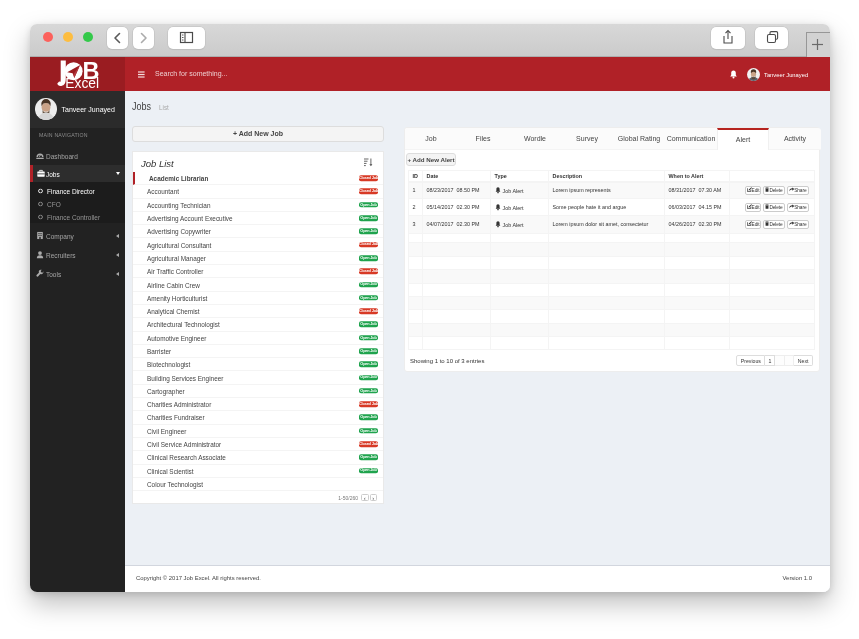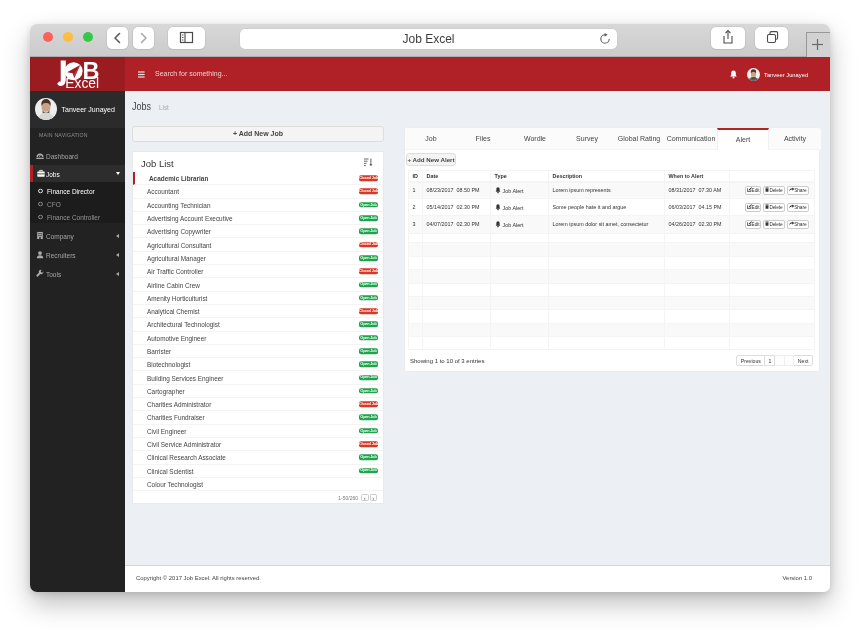--- a/index.html
+++ b/index.html
@@ -74,26 +74,20 @@
     </div>
     <div class="btn-c" style="left:138px;width:37px;">
       <svg width="37" height="22" viewBox="0 0 37 22">
           <rect x="12.5" y="5.5" width="12" height="10" fill="none" stroke="#4a4a4a" stroke-width="1.2"></rect>
           <line x1="17" y1="6" x2="17" y2="15" stroke="#4a4a4a" stroke-width="1.1"></line>
           <line x1="14" y1="8" x2="15.5" y2="8" stroke="#4a4a4a" stroke-width="0.9"></line>
           <line x1="14" y1="10.5" x2="15.5" y2="10.5" stroke="#4a4a4a" stroke-width="0.9"></line>
           <line x1="14" y1="13" x2="15.5" y2="13" stroke="#4a4a4a" stroke-width="0.9"></line>
         </svg>
     </div>
-    <div id="urlbar">Job Excel
-      <svg style="position:absolute;right:6px;top:4px;" width="12" height="12" viewBox="0 0 12 12">
-          <path d="M10.2 6 A4.2 4.2 0 1 1 6 1.8" fill="none" stroke="#5d5d5d" stroke-width="1.1"></path>
-          <path d="M5.6 0 L8.6 1.8 L5.6 3.8 Z" fill="#5d5d5d"></path>
-        </svg>
-    </div>
     <div class="btn-c" style="left:681px;width:34px;">
       <svg width="34" height="22" viewBox="0 0 34 22">
           <path d="M13 9 L13 16 L21 16 L21 9" fill="none" stroke="#4a4a4a" stroke-width="1.1"></path>
           <line x1="17" y1="4" x2="17" y2="12" stroke="#4a4a4a" stroke-width="1.1"></line>
           <path d="M14.5 6.2 L17 3.6 L19.5 6.2" fill="none" stroke="#4a4a4a" stroke-width="1.1"></path>
         </svg>
     </div>
     <div class="btn-c" style="left:725px;width:33px;">
       <svg width="33" height="22" viewBox="0 0 33 22">
           <rect x="12.5" y="7.5" width="8" height="8" rx="1.5" fill="none" stroke="#4a4a4a" stroke-width="1.1"></rect>
@@ -213,21 +207,21 @@
           </svg></span>
       <span class="txt">Tools</span>
         <span class="caret-r"></span>
     </div>
   </div>
   <div id="content">
     <div style="position:absolute;left:7px;top:9px;font-size:11.5px;color:#3e3e3e;"><span style="display:inline-block;transform:scaleX(.78);transform-origin:0 0;">Jobs</span><span style="position:absolute;left:27px;top:4px;font-size:6.3px;color:#a9a9a9;">List</span></div>
     <div class="btn-gray" style="position:absolute;left:7px;top:35px;width:252px;height:16px;font-size:7px;text-align:center;line-height:14.5px;">+ Add New Job</div>
     <div class="panel" style="left:7px;top:60px;width:252px;height:353px;border:1px solid #e9e9e9;">
       <div style="position:absolute;left:0;top:0;width:100%;height:20px;">
-        <span style="position:absolute;left:8px;top:5.5px;font-size:9.5px;color:#333;">Job List</span>
+        <span style="position:absolute;left:8px;top:5.5px;font-size:9.5px;color:#333;font-style:italic;">Job List</span>
         <svg style="position:absolute;right:10px;top:6px;" width="9" height="9" viewBox="0 0 9 9">
             <rect x="0" y="0.5" width="4.5" height="1" fill="#666"></rect>
             <rect x="0" y="2.7" width="3.5" height="1" fill="#666"></rect>
             <rect x="0" y="4.9" width="2.5" height="1" fill="#666"></rect>
             <rect x="0" y="7.1" width="1.8" height="1" fill="#666"></rect>
             <line x1="6.9" y1="0.5" x2="6.9" y2="7.5" stroke="#666" stroke-width="1"></line>
             <path d="M5.4 5.9 L6.9 8.3 L8.4 5.9 Z" fill="#666"></path>
           </svg>
       </div>
       <div id="joblist" style="position:absolute;left:0;top:20px;width:250px;">

